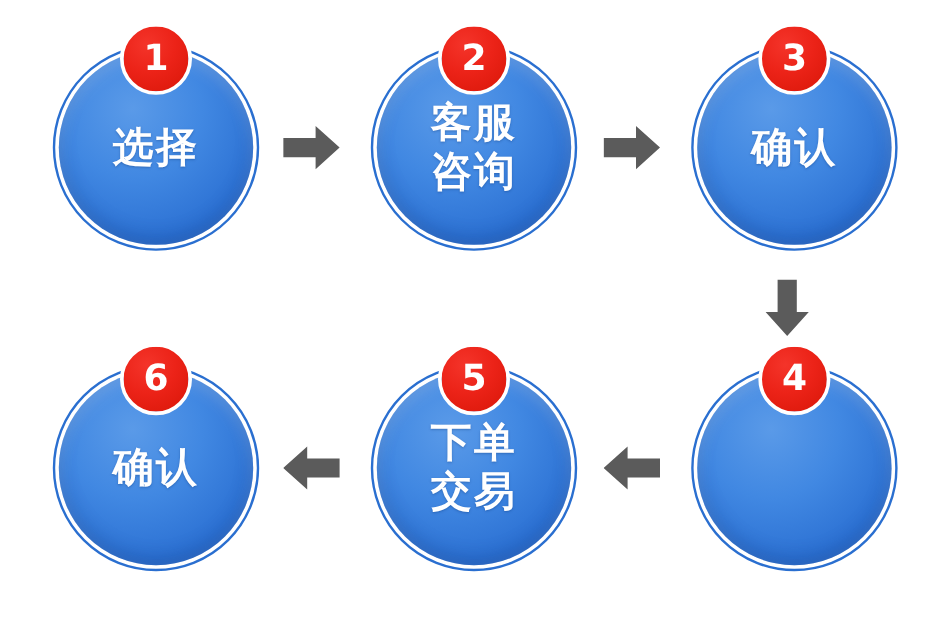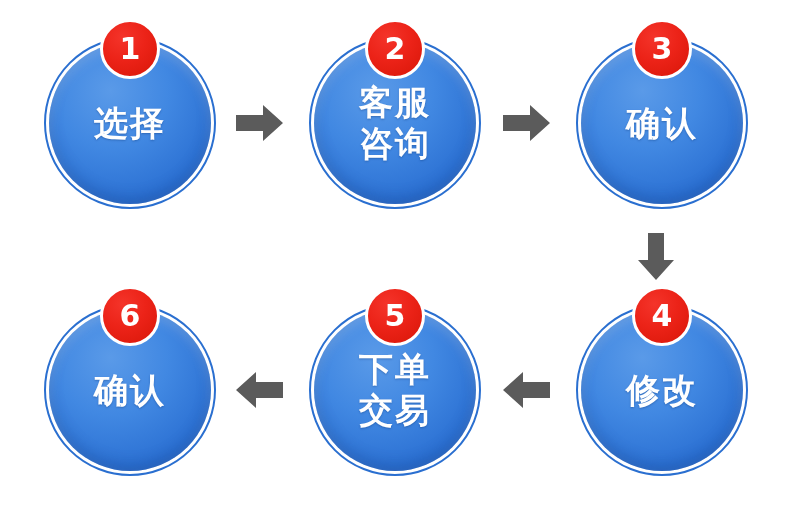--- a/index.html
+++ b/index.html
@@ -136,21 +136,20 @@
       <div class="disc-label">确认</div>
     </div>
     <div class="badge">
       <span class="badge-num">3</span>
     </div>
   </div>
 
   <div class="node" style="left:576px; top:304px;">
     <div class="ring"></div>
     <div class="disc">
-      <div class="disc-label">修改</div>
     </div>
     <div class="badge">
       <span class="badge-num">4</span>
     </div>
   </div>
 
   <div class="node" style="left:309px; top:304px;">
     <div class="ring"></div>
     <div class="disc">
       <div class="disc-label">下单</div>

